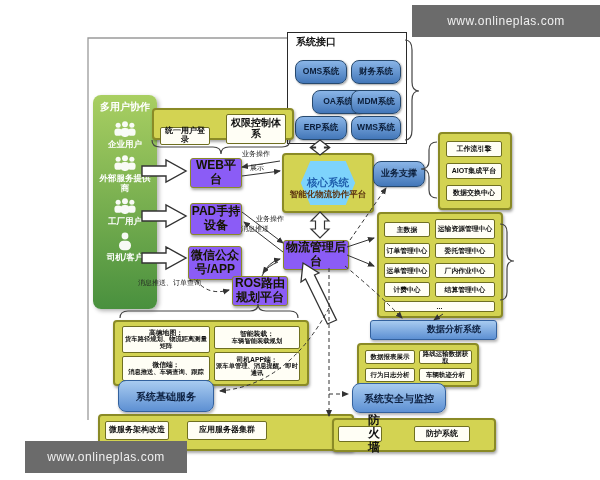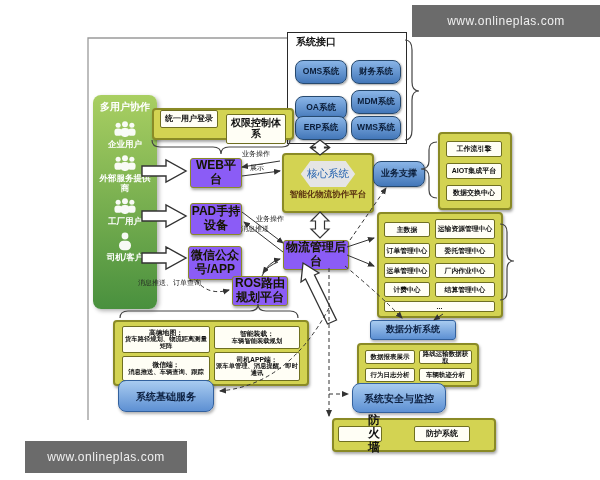--- a/index.html
+++ b/index.html
@@ -25,38 +25,38 @@
   #sidebar{position:absolute;left:93px;top:95px;width:64px;height:214px;border-radius:8px;
            background:linear-gradient(180deg,#a9cf62,#49903e);box-shadow:2px 2px 4px rgba(0,0,0,.3);
            color:#fff;display:flex;flex-direction:column;align-items:center;padding-top:5px;box-sizing:border-box;}
   #sidebar .title{font-size:10px;font-weight:bold;margin-bottom:2px;}
   .uitem{display:flex;flex-direction:column;align-items:center;margin-top:4px;}
   .uitem .cap{font-size:8.5px;font-weight:bold;text-align:center;line-height:1.15;margin-top:1px;max-width:58px;}
   #sysif{position:absolute;left:287px;top:32px;width:118px;height:110px;background:#fff;
          border:1.5px solid #2a2a2a;}
   #sysif .t{position:absolute;left:8px;top:2px;font-size:10px;font-weight:bold;color:#111;}
   #wires{position:absolute;left:0;top:0;width:600px;height:480px;z-index:10;pointer-events:none;}
-  .hex{position:absolute;left:10px;top:6px;width:68px;height:26px;background:#e5e5e5;
+  .hex{position:absolute;left:10px;top:6px;width:68px;height:44px;background:#7dd3fc;
        clip-path:polygon(10% 50%,24% 0,76% 0,90% 50%,76% 100%,24% 100%);display:flex;align-items:center;
-       justify-content:center;font-size:10.5px;font-weight:normal;color:#1f5fae;}
+       justify-content:center;font-size:10.5px;font-weight:bold;color:#1f5fae;}
   .coresub{position:absolute;left:0;top:34px;width:100%;text-align:center;font-size:8.5px;font-weight:bold;
            color:#5a3210;line-height:1.2;}
   .es-t{font-size:6.8px;font-weight:bold;display:block;}
   .es-d{font-size:6.3px;font-weight:bold;display:block;}
 </style>
 </head>
 <body>
 
 <div id="stage">
 
   <div id="sysif">
     <div class="t">系统接口</div>
     <div class="bbox" style="left:7px;top:27px;width:50px;height:22px;">OMS系统</div>
     <div class="bbox" style="left:63px;top:27px;width:48px;height:22px;">财务系统</div>
-    <div class="bbox" style="left:7px;top:57px;width:50px;height:22px;margin-top:6px;">OA系统</div>
+    <div class="bbox" style="left:24px;top:57px;width:50px;height:22px;">OA系统</div>
     <div class="bbox" style="left:63px;top:57px;width:48px;height:22px;">MDM系统</div>
     <div class="bbox" style="left:7px;top:83px;width:50px;height:22px;">ERP系统</div>
     <div class="bbox" style="left:63px;top:83px;width:48px;height:22px;">WMS系统</div>
   </div>
 
   <div id="sidebar">
     <div class="title">多用户协作</div>
     <div class="uitem">
       <svg width="26" height="19" viewBox="0 0 24 18">
           <g fill="#ffffff" opacity="0.95">
@@ -101,21 +101,21 @@
           <g fill="#ffffff" opacity="0.95">
             <circle cx="12" cy="4.5" r="3.4"></circle>
             <rect x="6" y="9.2" width="12" height="9.5" rx="4.5"></rect>
           </g>
         </svg>
       <div class="cap">司机/客户</div>
     </div>
   </div>
 
   <div class="ocont" style="left:152px;top:108px;width:138px;height:28px;">
-    <div class="wbox" style="left:6px;top:0;width:58px;height:18px;font-size:8px;">统一用户登录</div>
+    <div class="wbox" style="left:6px;top:17px;width:50px;height:18px;font-size:8px;">统一用户登录</div>
     <div class="wbox" style="left:72px;top:4px;width:60px;height:30px;font-size:10px;font-family:Liberation Mono, monospace;">权限控制体系</div>
   </div>
 
   <div class="obox" style="left:190px;top:158px;width:50px;height:28px;">WEB平台</div>
   <div class="obox" style="left:190px;top:203px;width:50px;height:30px;">PAD手持设备</div>
   <div class="obox" style="left:188px;top:246px;width:52px;height:32px;">微信公众号/APP</div>
   <div class="obox" style="left:232px;top:276px;width:54px;height:28px;">ROS路由规划平台</div>
 
   <div class="ocont" style="left:282px;top:153px;width:88px;height:56px;">
     <div class="hex">核心系统</div>
@@ -156,29 +156,33 @@
     <div class="wbox" style="left:7px;top:34px;width:88px;height:25px;flex-direction:column;">
       <span class="es-t">微信端：</span>
       <span class="es-d">消息推送、车辆查询、跟踪</span>
     </div>
     <div class="wbox" style="left:99px;top:30px;width:86px;height:29px;flex-direction:column;">
       <span class="es-t">司机APP端：</span>
       <span class="es-d">派车单管理、消息提醒、即时通讯</span>
     </div>
   </div>
 
-  <div class="hdr" style="left:370px;top:320px;width:84px;height:18px;font-size:9px;border-radius:3px;">数据分析系统</div>
+  <div class="hdr" style="left:370px;top:320px;width:84px;height:18px;font-size:9px;border-radius:3px;padding-left:41px;">数据分析系统</div>
   <div class="ocont" style="left:357px;top:343px;width:118px;height:40px;">
     <div class="wbox" style="left:6px;top:5px;width:50px;height:14px;font-size:6.5px;">数据报表展示</div>
     <div class="wbox" style="left:60px;top:5px;width:53px;height:14px;font-size:6.5px;">路线运输数据获取</div>
     <div class="wbox" style="left:6px;top:23px;width:50px;height:14px;font-size:6.5px;">行为日志分析</div>
     <div class="wbox" style="left:60px;top:23px;width:53px;height:14px;font-size:6.5px;">车辆轨迹分析</div>
   </div>
 
   <div class="hdr" style="left:118px;top:380px;width:94px;height:30px;font-size:10px;border-radius:8px;">系统基础服务</div>
+  <div class="ocont" style="left:98px;top:414px;width:252px;height:33px;">
+    <div class="wbox" style="left:5px;top:5px;width:64px;height:19px;font-size:8px;">微服务架构改造</div>
+    <div class="wbox" style="left:87px;top:5px;width:80px;height:19px;font-size:8px;">应用服务器集群</div>
+  </div>
 
   <div class="hdr" style="left:352px;top:383px;width:92px;height:28px;font-size:10px;border-radius:8px;">系统安全与监控</div>
   <div class="ocont" style="left:332px;top:418px;width:160px;height:30px;">
     <div class="wbox" style="left:4px;top:6px;width:44px;height:16px;font-size:12px;padding-left:29px;">防火墙</div>
     <div class="wbox" style="left:80px;top:6px;width:56px;height:16px;font-size:8px;">防护系统</div>
   </div>
 
   <div class="lbl" style="left:242px;top:149px;">业务操作</div>
   <div class="lbl" style="left:250px;top:163px;">展示</div>
   <div class="lbl" style="left:256px;top:214px;">业务操作</div>

